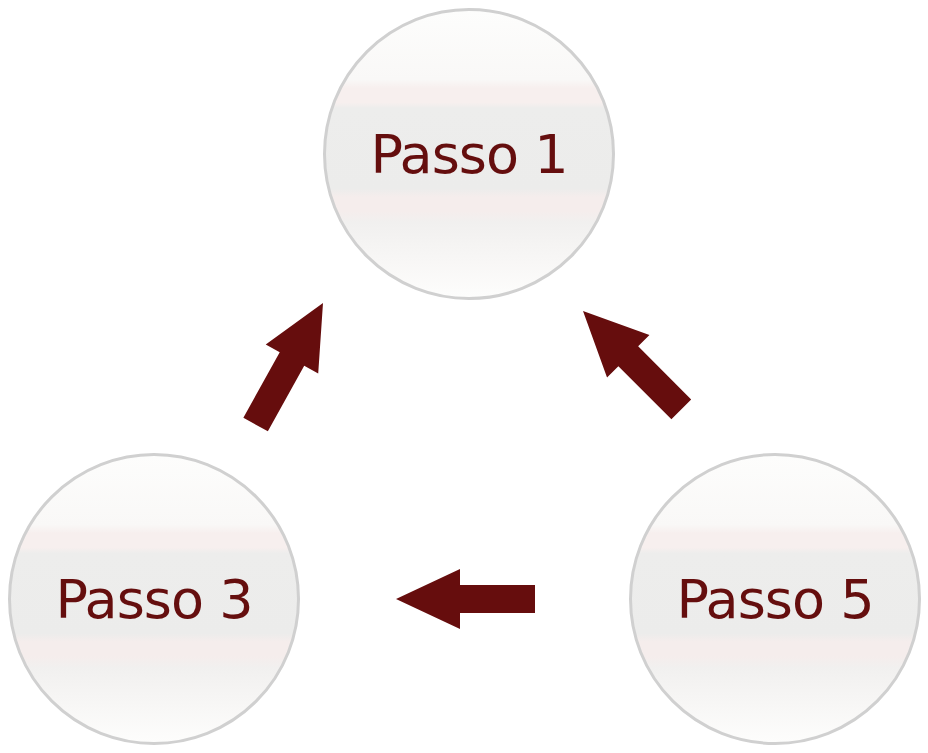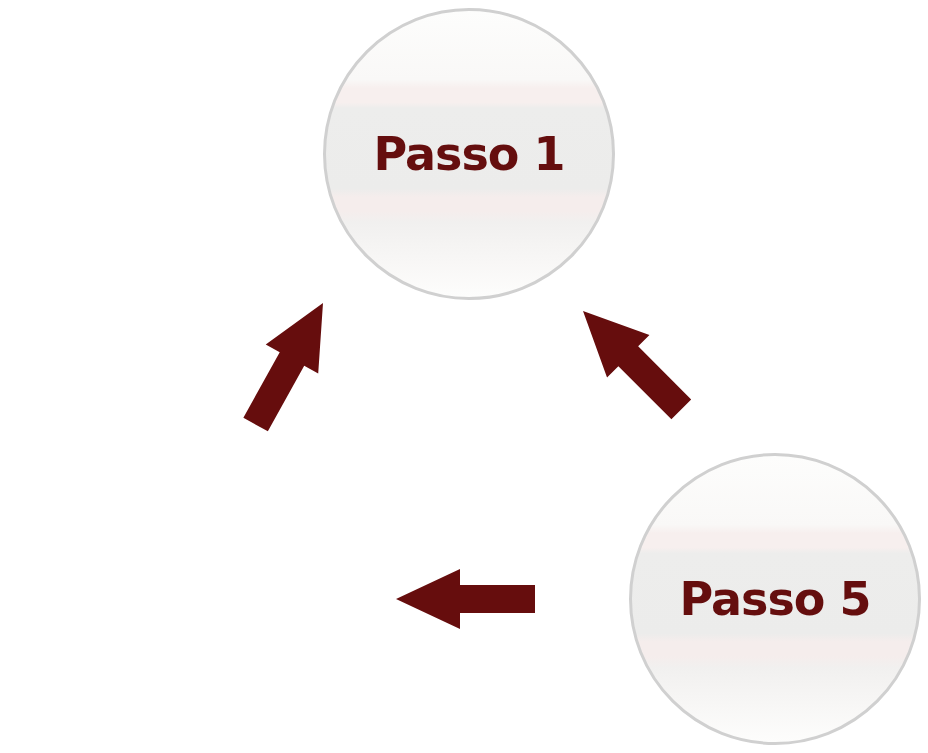--- a/index.html
+++ b/index.html
@@ -34,22 +34,22 @@
       #f5edec 65%,
       #f5edec 70%,
       #f1f0ef 74%,
       #f8f7f6 88%,
       #fdfdfc 100%);
   }
   .circle-top { left: 323px; top: 8px; }
   .circle-bl  { left: 8px;   top: 453px; }
   .circle-br  { left: 629px; top: 453px; }
   .step-label {
-    font-size: 46px;
-    font-weight: bold;
+    font-size: 54px;
+    font-weight: normal;
     letter-spacing: -1px;
     color: var(--label-color, #650e0e);
     white-space: nowrap;
     text-align: right;
   }
   .arrows-layer {
     position: absolute;
     left: 0;
     top: 0;
     width: 928px;
@@ -60,20 +60,23 @@
 </style>
 </head>
 <body>
 
 <div class="stage">
 
   <div class="circle circle-top">
     <span class="step-label">Passo 1</span>
   </div>
 
+  <div class="circle circle-bl">
+    <span class="step-label">Passo 3</span>
+  </div>
 
   <div class="circle circle-br">
     <span class="step-label">Passo 5</span>
   </div>
 
   <svg class="arrows-layer" viewBox="0 0 928 753" width="928" height="753" xmlns="http://www.w3.org/2000/svg">
 
     <g transform="translate(583,311) rotate(45)">
       <polygon fill="currentColor" points="0,0 64,-30 64,-14 139,-14 139,14 64,14 64,30"></polygon>
     </g>

